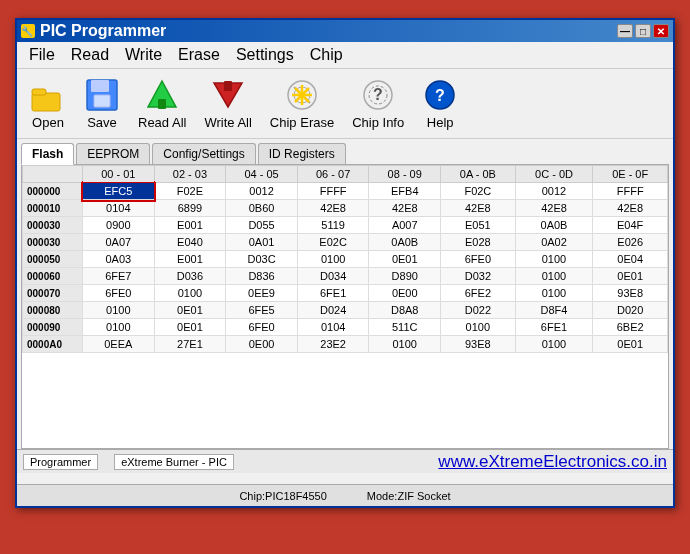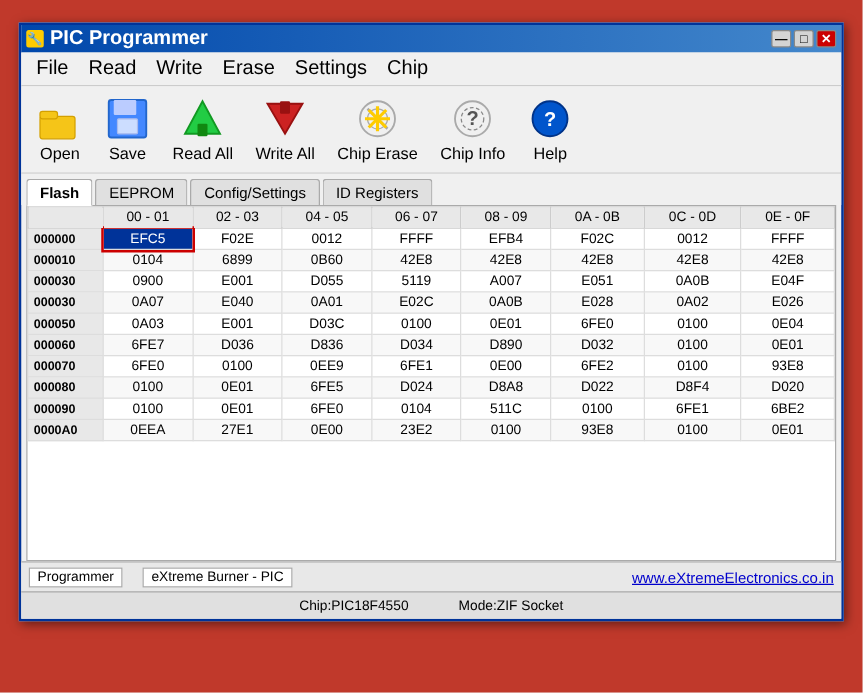--- a/index.html
+++ b/index.html
@@ -222,35 +222,36 @@
     .status-programmer {
       background: white;
       border: 1px solid #aaa;
       padding: 1px 6px;
       font-size: 11px;
     }
 
     .status-link {
       color: #0000cc;
       text-decoration: underline;
-      font-size: 12px;
+      font-size: 17px;
       cursor: pointer;
       margin-left: auto;
     }
 
     .status-bottom {
       background: #e0e0e0;
       border-top: 1px solid #aaa;
       display: flex;
       align-items: center;
       justify-content: center;
       gap: 40px;
       padding: 3px 8px;
       height: 22px;
       font-size: 11px;
+      margin-top: 11px;
     }
   </style>
 </head>
 <body>
 
 <div class="window">
   <div class="title-bar">
     <div class="title-bar-left">
       <div class="title-bar-icon">🔧</div>
       <span class="title-bar-title">PIC Programmer</span>

